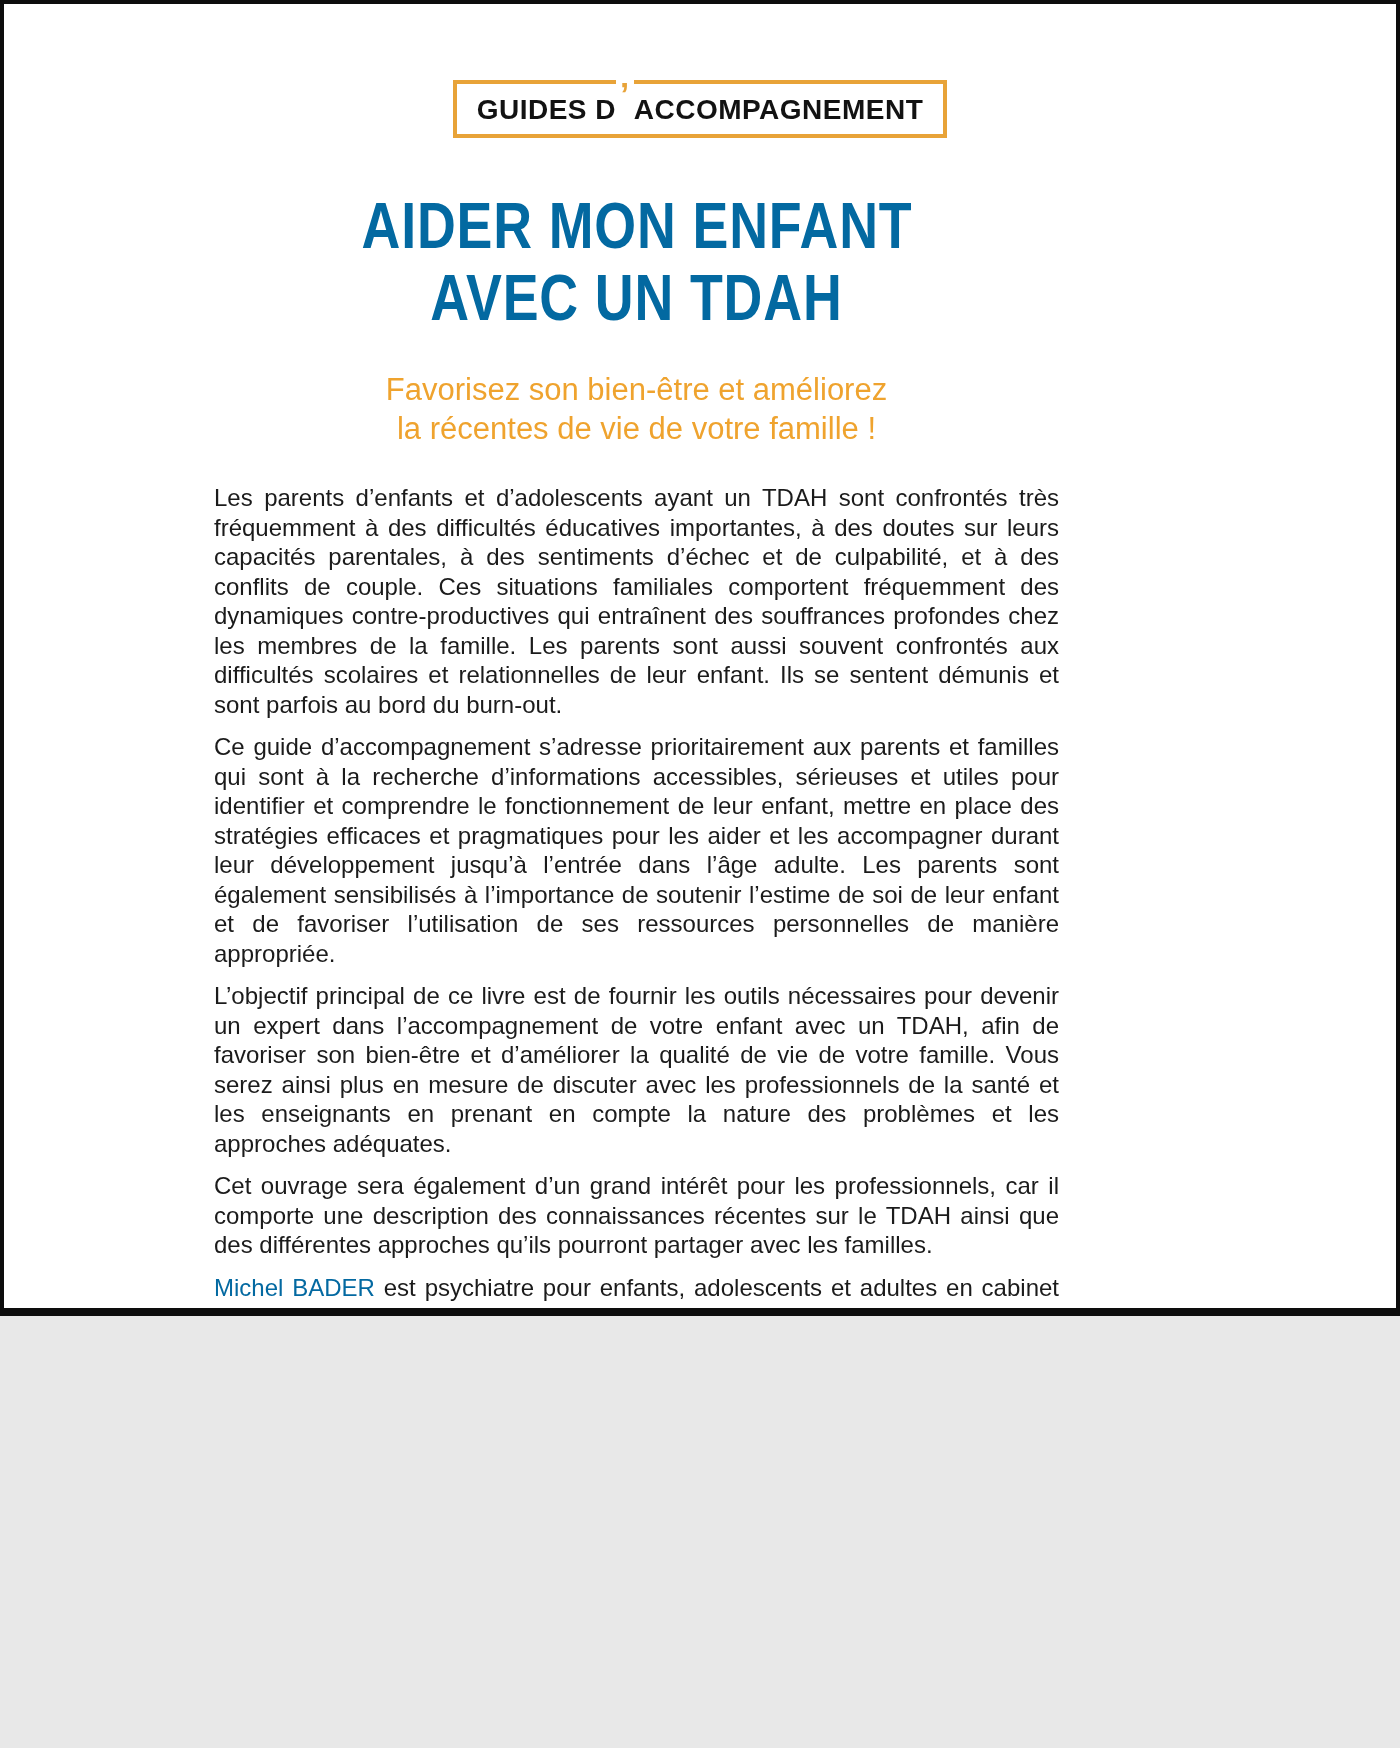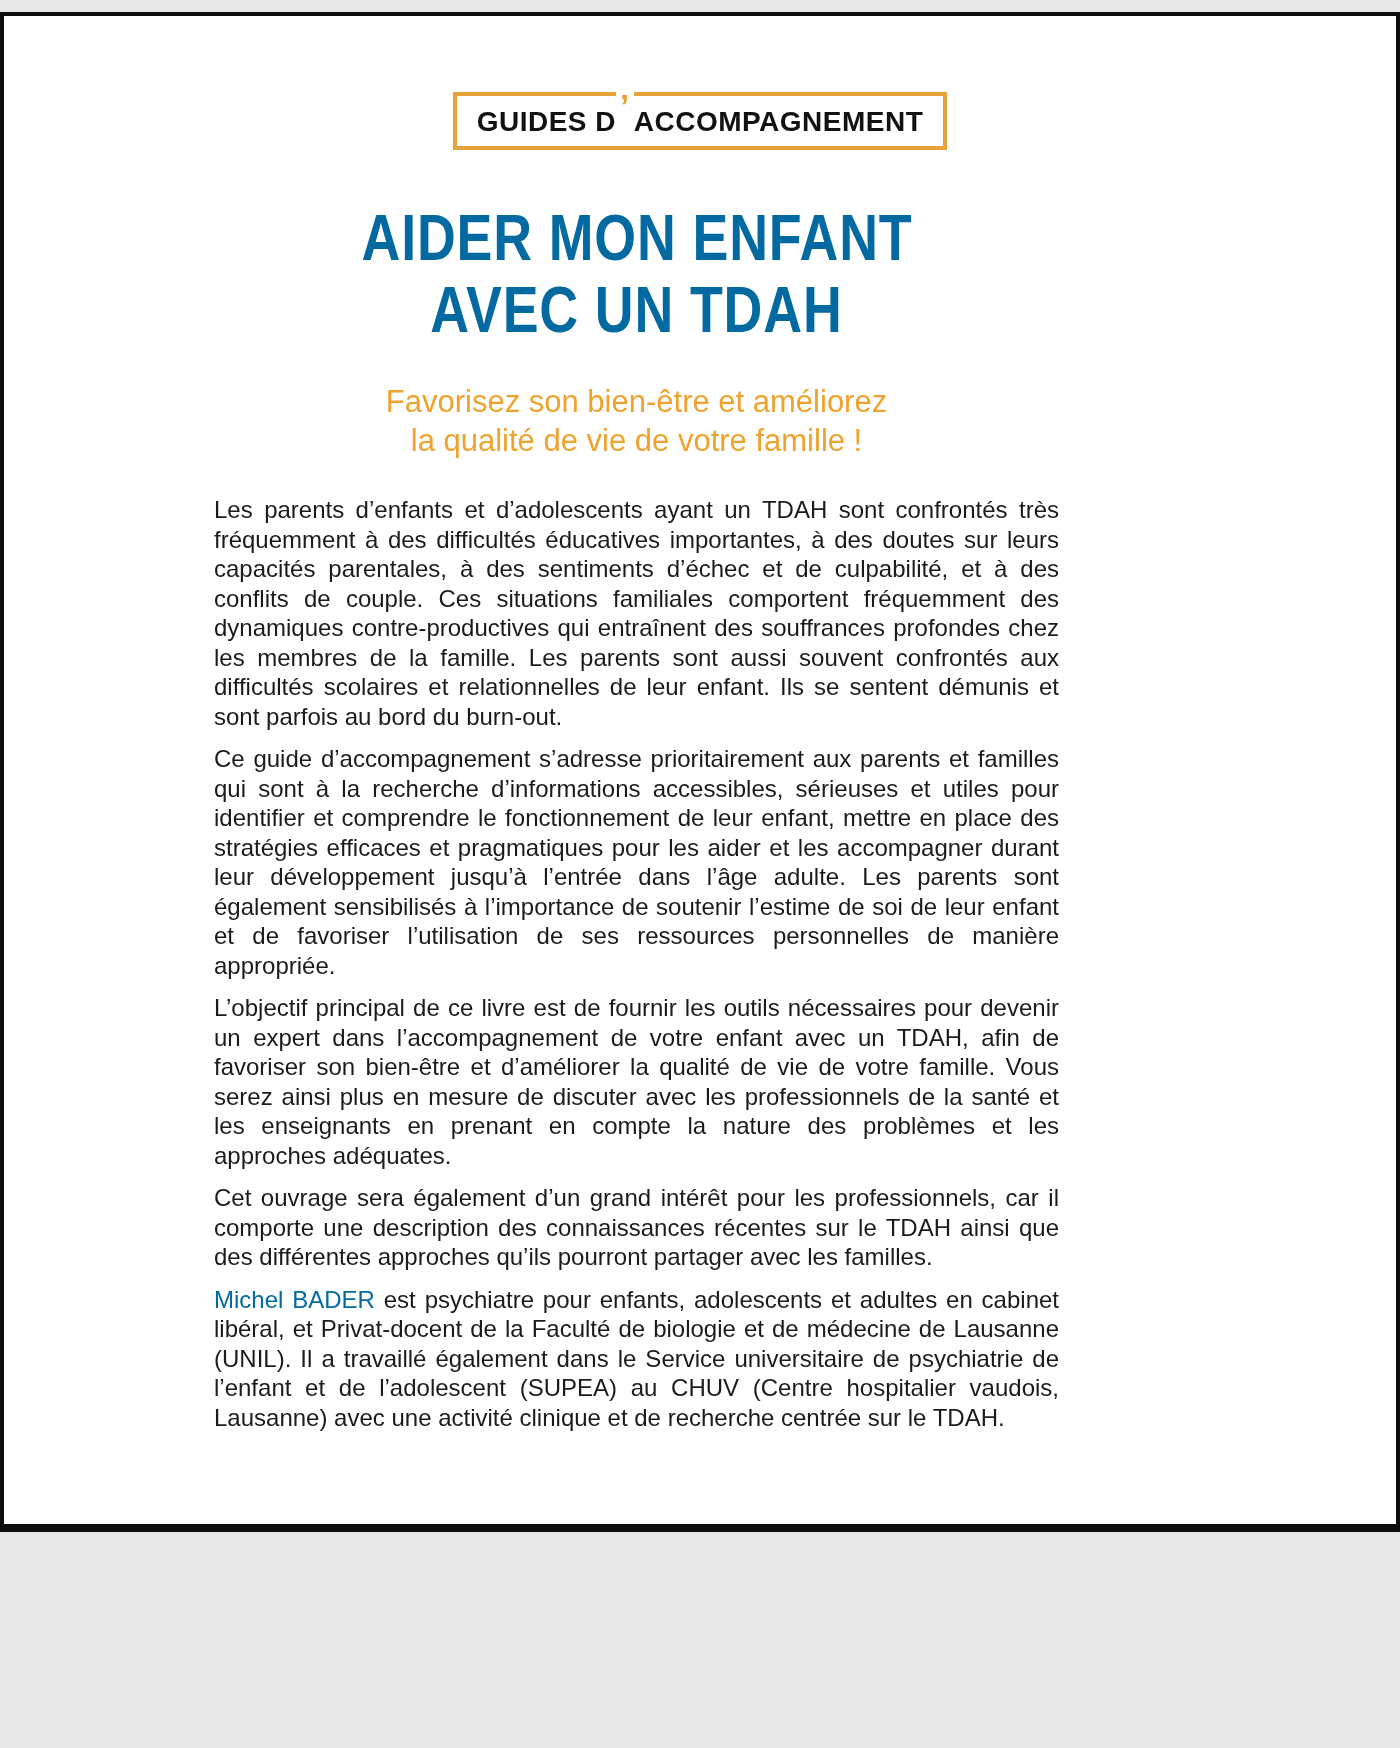--- a/index.html
+++ b/index.html
@@ -1,19 +1,19 @@
 <!DOCTYPE html>
 <html><head>
 <meta charset="utf-8">
 <style>
   html,body { margin:0; padding:0; background:#e8e8e8; }
   .page {
     position:relative;
-    width:1400px; height:1520px;
-    margin:12px auto;
+    width:1400px; height:1316px;
+    margin:0 auto;
     background:#ffffff;
     border:4px solid #0d0d0d;
     border-bottom-width:8px;
     box-sizing:border-box;
     font-family:"Liberation Sans", sans-serif;
     color:#1b1b1b;
     overflow:hidden;
   }
 
   
@@ -100,21 +100,21 @@
     </div>
   </div>
 
   <div class="title">
     <div><span class="title-line">AIDER MON ENFANT</span></div>
     <div><span class="title-line">AVEC UN TDAH</span></div>
   </div>
 
   <div class="subtitle">
     <div>Favorisez son bien-être et améliorez</div>
-    <div>la qualité de vie de votre famille !</div>
+    <div>la récentes de vie de votre famille !</div>
   </div>
 
   <div class="body-col">
     <p>Les parents d’enfants et d’adolescents ayant un TDAH sont confrontés très fréquemment à des difficultés éducatives importantes, à des doutes sur leurs capacités parentales, à des sentiments d’échec et de culpabilité, et à des conflits de couple. Ces situations familiales comportent fréquemment des dynamiques contre-productives qui entraînent des souffrances profondes chez les membres de la famille. Les parents sont aussi souvent confrontés aux difficultés scolaires et relationnelles de leur enfant. Ils se sentent démunis et sont parfois au bord du burn-out.</p>
     <p>Ce guide d’accompagnement s’adresse prioritairement aux parents et familles qui sont à la recherche d’informations accessibles, sérieuses et utiles pour identifier et comprendre le fonctionnement de leur enfant, mettre en place des stratégies efficaces et pragmatiques pour les aider et les accompagner durant leur développement jusqu’à l’entrée dans l’âge adulte. Les parents sont également sensibilisés à l’importance de soutenir l’estime de soi de leur enfant et de favoriser l’utilisation de ses ressources personnelles de manière appropriée.</p>
     <p>L’objectif principal de ce livre est de fournir les outils nécessaires pour devenir un expert dans l’accompagnement de votre enfant avec un TDAH, afin de favoriser son bien-être et d’améliorer la qualité de vie de votre famille. Vous serez ainsi plus en mesure de discuter avec les professionnels de la santé et les enseignants en prenant en compte la nature des problèmes et les approches adéquates.</p>
     <p>Cet ouvrage sera également d’un grand intérêt pour les professionnels, car il comporte une description des connaissances récentes sur le TDAH ainsi que des différentes approches qu’ils pourront partager avec les familles.</p>
     <p class="author"><span class="author-name">Michel BADER</span><span> est psychiatre pour enfants, adolescents et adultes en cabinet libéral, et Privat-docent de la Faculté de biologie et de médecine de Lausanne (UNIL). Il a travaillé également dans le Service universitaire de psychiatrie de l’enfant et de l’adolescent (SUPEA) au CHUV (Centre hospitalier vaudois, Lausanne) avec une activité clinique et de recherche centrée sur le TDAH.</span></p>
   </div>
 

